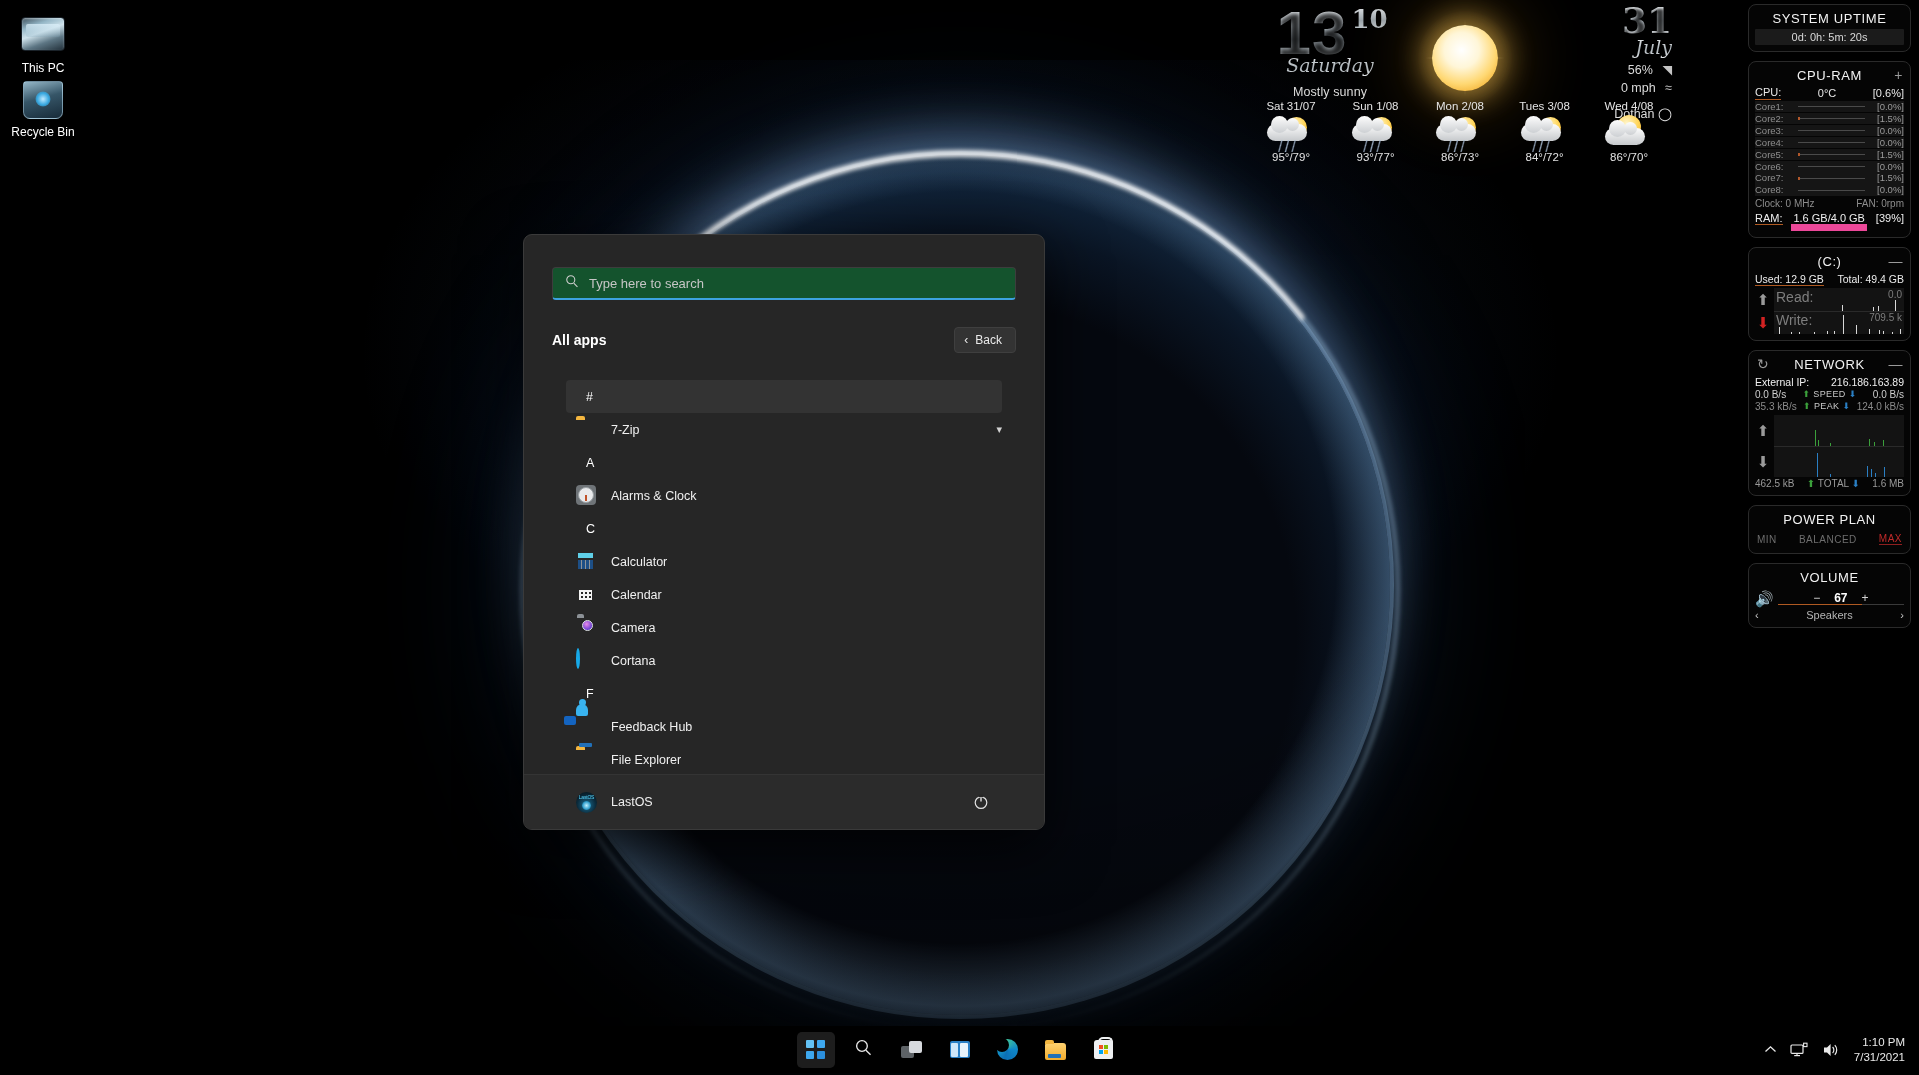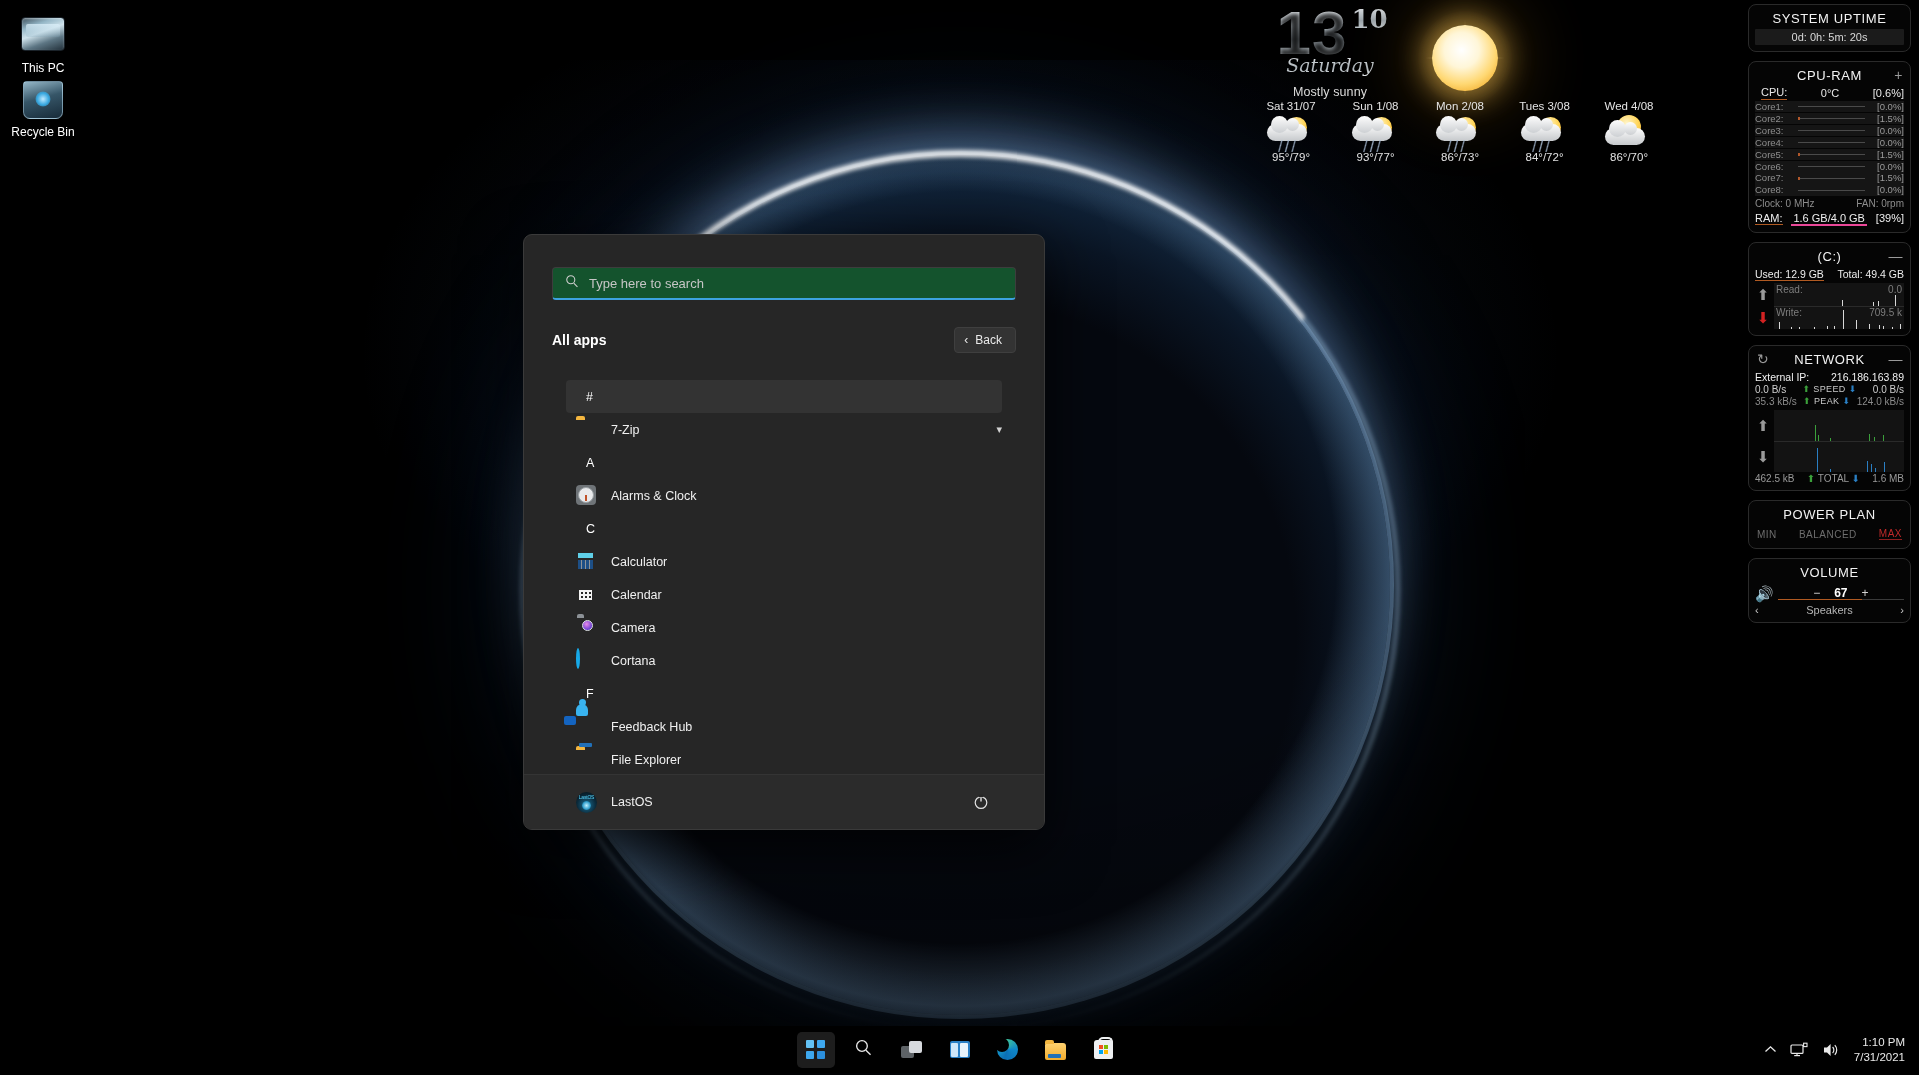--- a/index.html
+++ b/index.html
@@ -250,54 +250,54 @@
   .uptime-value {
     background: #1b1b1b;
     text-align: center;
     font-size: 11px;
     color: #d8d8d8;
     padding: 2px 0;
     border-radius: 1px;
   }
   .row { display: flex; justify-content: space-between; align-items: center; line-height: 12px; }
   .cpu-head { font-size: 11px; color: #e8e8e8; padding-bottom: 1px; }
-  .cpu-head .lbl { border-bottom: 1px solid #b05a22; padding-bottom: 1px; margin-left: 6px; }
+  .cpu-head .lbl { border-bottom: 1px solid #b05a22; padding-bottom: 1px; }
   .core-row {
     display: flex; align-items: center; gap: 3px;
     font-size: 9.5px; color: #8f8f8f; line-height: 11.4px;
     background: #151515;
     margin-bottom: 0.5px;
   }
   .core-row .cname { width: 40px; flex: none; }
   .core-bar { flex: 1; height: 1px; background: #4a4a4a; position: relative; }
   .core-bar i { position: absolute; left: 0; top: -1px; height: 3px; background: #b0572a; display: block; }
   .core-row .cval { width: 36px; text-align: right; flex: none; color: #9a9a9a; }
   .clock-fan { display: flex; justify-content: space-between; font-size: 10px; color: #8d8d8d; padding-top: 2px; }
   .ram-row {
     display: flex; justify-content: space-between; align-items: baseline;
     font-size: 11px; color: #efefef; padding-top: 3px;
   }
   .ram-row .rl { border-bottom: 1px solid #b05a22; }
-  .ram-mid { border-bottom: 2px solid #ec4899; padding: 0 2px; }
+  .ram-mid { border-bottom: 7px solid #ec4899; padding: 0 2px; }
 
   .disk-row { display: flex; justify-content: space-between; font-size: 10.5px; color: #ededed; padding: 1px 0 2px; }
   .disk-row .used { border-bottom: 1px solid #b05a22; }
   .graph-wrap { display: flex; gap: 3px; }
   .arrow-col { width: 16px; display: flex; flex-direction: column; justify-content: space-around; align-items: center; }
   .arr { font-size: 15px; line-height: 15px; }
   .arr.up-grey { color: #9a9a9a; }
   .arr.down-red { color: #d22222; }
   .arr.down-grey { color: #9a9a9a; }
   .graph-box {
     flex: 1; background: #131313; position: relative; height: 46px; overflow: hidden;
   }
   .graph-box.split::after {
     content: ""; position: absolute; left: 0; right: 0; top: 50%; height: 1px; background: #2a2a2a;
   }
-  .g-label { position: absolute; left: 2px; font-size: 10px; color: #7d7d7d; }
+  .g-label { position: absolute; left: 2px; font-size: 14px; color: #7d7d7d; }
   .g-value { position: absolute; right: 2px; font-size: 10px; color: #7d7d7d; }
   .spike { position: absolute; bottom: 0; width: 1px; background: #d8d8d8; }
 
   .net-row { display: flex; justify-content: space-between; font-size: 10px; padding: 0.5px 0; }
   .net-row.head { color: #f0f0f0; font-size: 10.5px; align-items: center; }
   .net-row .mid { color: #c9c9c9; font-size: 9px; letter-spacing: .4px; }
   .net-row.dim { color: #8b8b8b; }
   .net-graph { height: 62px; }
   .net-foot { display: flex; justify-content: space-between; font-size: 10px; color: #9a9a9a; padding-top: 1px; }
 
@@ -605,20 +605,36 @@
 
 <div id="weather-widget">
   <div class="clock-block">
     <span class="clock-hours">13</span><span class="clock-mins">10</span>
     <div class="clock-day">Saturday</div>
     <div class="clock-cond">Mostly sunny</div>
   </div>
   <div class="sun-icon">
     <div class="sun-rays"></div>
     <div class="sun-core"></div>
+  </div>
+  <div class="right-block">
+    <div class="r-day">31</div>
+    <div class="r-month">July</div>
+    <div class="r-line">
+      <span>56%</span>
+      <span class="gl">◥</span>
+    </div>
+    <div class="r-line">
+      <span>0 mph</span>
+      <span class="gl">≈</span>
+    </div>
+    <div class="r-loc">
+      <span>Dothan</span>
+      <span class="gl">◯</span>
+    </div>
   </div>
 </div>
 
 <div id="forecast">
   <div class="fc-day">
     <div class="fc-date">Sat 31/07</div>
     <div class="fc-icon">
         <div class="fc-sun"></div>
         <div class="fc-cloud"></div>
         <div class="fc-rain"></div>

